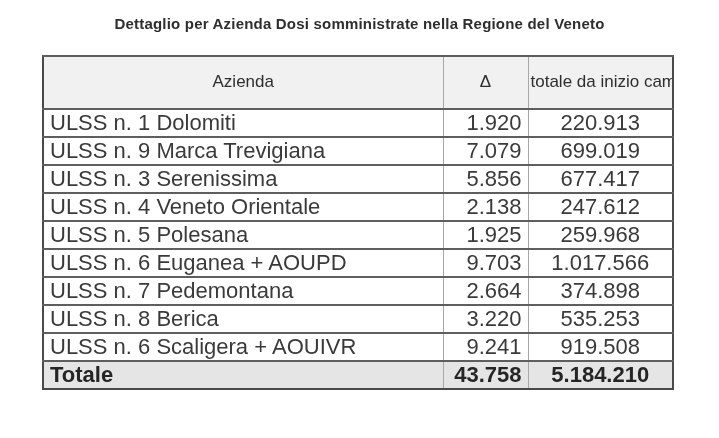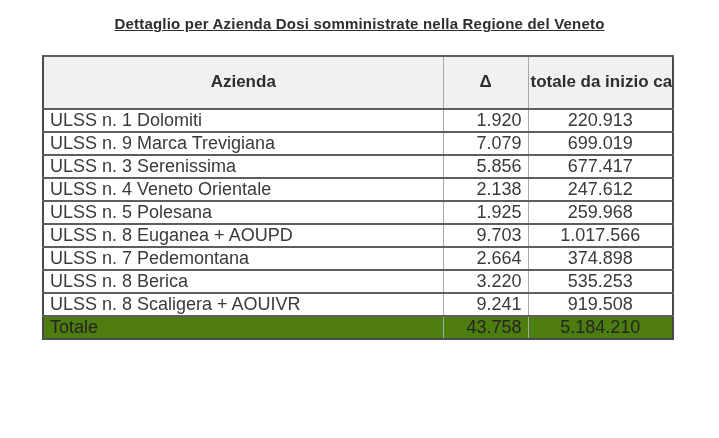--- a/index.html
+++ b/index.html
@@ -12,21 +12,20 @@
     height: 438px;
     font-family: "Liberation Sans", sans-serif;
     color: #3a3a3a;
     overflow: hidden;
   }
   .page-title {
     margin-top: 15px;
     text-align: center;
     font-size: 15px;
     font-weight: bold;
-    text-decoration: underline;
     color: #2e2e2e;
     letter-spacing: 0.2px;
   }
   table.doses {
     border-collapse: collapse;
     table-layout: fixed;
     width: 630px;
     margin: 23px 0 0 42px;
     border: 2px solid #4a4a4a;
   }
@@ -34,40 +33,40 @@
   table.doses td {
     border-top: 2px solid #5e5e5e;
     border-left: 1px solid #a8a8a8;
     white-space: nowrap;
     overflow: hidden;
     box-sizing: border-box;
   }
   table.doses thead th {
     background: #f1f1f1;
     font-size: 17px;
-    font-weight: bold;
+    font-weight: normal;
     color: #2e2e2e;
     text-align: center;
     vertical-align: middle;
     height: 53px;
     line-height: 1.2;
     padding: 0 2px;
   }
   table.doses td {
-    font-size: 18px;
+    font-size: 22px;
     height: 19px;
     padding: 0 6px;
     vertical-align: middle;
   }
   td.col-azienda { text-align: left; padding-left: 6px; }
   td.col-delta   { text-align: right; padding-right: 9px; }
   td.col-totale  { text-align: center; padding-right: 6px; }
   table.doses tfoot td {
-    background: #4d7c0f;
-    font-weight: normal;
+    background: #e5e5e5;
+    font-weight: bold;
     color: #252525;
   }
 </style>
 </head>
 <body>
 
 <div class="page-title">Dettaglio per Azienda Dosi somministrate nella Regione del Veneto</div>
 
 <table class="doses">
   <colgroup>
@@ -102,36 +101,36 @@
         <td class="col-azienda">ULSS n. 4 Veneto Orientale</td>
         <td class="col-delta">2.138</td>
         <td class="col-totale">247.612</td>
       </tr>
       <tr>
         <td class="col-azienda">ULSS n. 5 Polesana</td>
         <td class="col-delta">1.925</td>
         <td class="col-totale">259.968</td>
       </tr>
       <tr>
-        <td class="col-azienda">ULSS n. 8 Euganea + AOUPD</td>
+        <td class="col-azienda">ULSS n. 6 Euganea + AOUPD</td>
         <td class="col-delta">9.703</td>
         <td class="col-totale">1.017.566</td>
       </tr>
       <tr>
         <td class="col-azienda">ULSS n. 7 Pedemontana</td>
         <td class="col-delta">2.664</td>
         <td class="col-totale">374.898</td>
       </tr>
       <tr>
         <td class="col-azienda">ULSS n. 8 Berica</td>
         <td class="col-delta">3.220</td>
         <td class="col-totale">535.253</td>
       </tr>
       <tr>
-        <td class="col-azienda">ULSS n. 8 Scaligera + AOUIVR</td>
+        <td class="col-azienda">ULSS n. 6 Scaligera + AOUIVR</td>
         <td class="col-delta">9.241</td>
         <td class="col-totale">919.508</td>
       </tr>
     </tbody>
   <tfoot>
     <tr>
       <td class="col-azienda">Totale</td>
       <td class="col-delta">43.758</td>
       <td class="col-totale">5.184.210</td>
     </tr>

